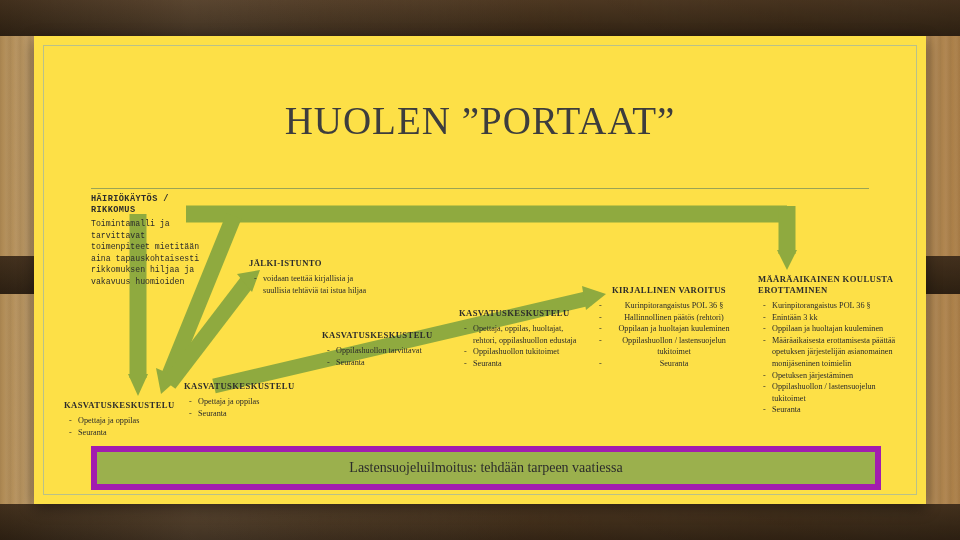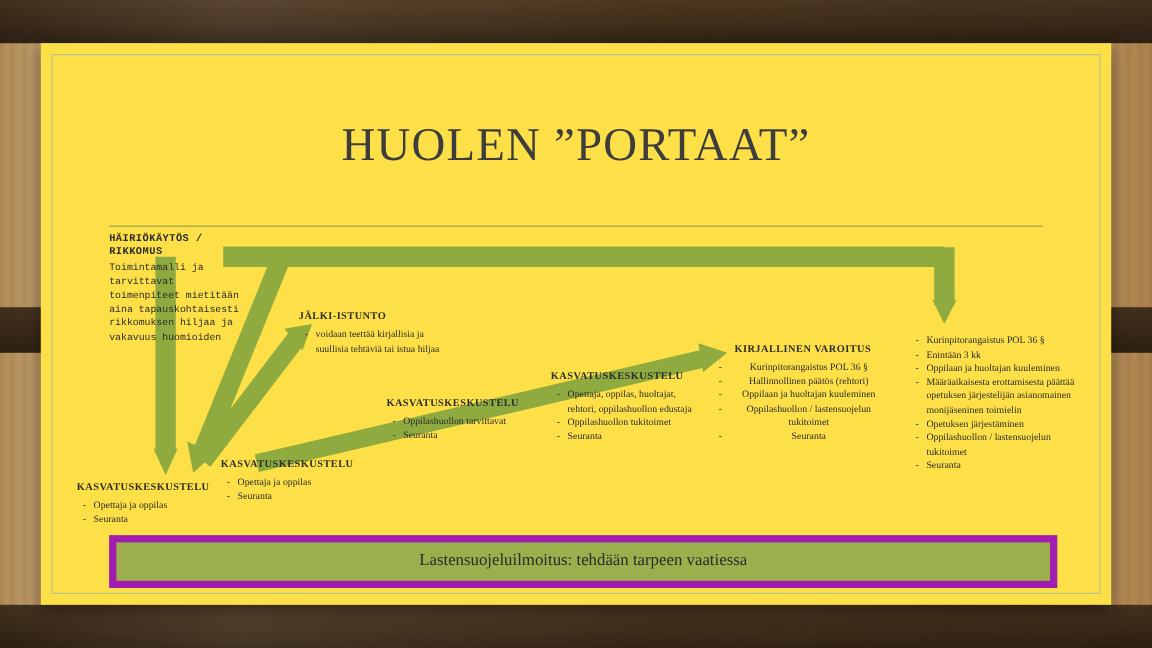--- a/index.html
+++ b/index.html
@@ -244,20 +244,21 @@
       <ul>
         <li>Kurinpitorangaistus POL 36 §</li>
         <li>Hallinnollinen päätös (rehtori)</li>
         <li>Oppilaan ja huoltajan kuuleminen</li>
         <li>Oppilashuollon / lastensuojelun tukitoimet</li>
         <li>Seuranta</li>
       </ul>
     </div>
 
     <div class="blk" style="left:724px; top:238px; width:150px;">
+      <div class="hd">MÄÄRÄAIKAINEN KOULUSTA EROTTAMINEN</div>
       <ul>
         <li>Kurinpitorangaistus POL 36 §</li>
         <li>Enintään 3 kk</li>
         <li>Oppilaan ja huoltajan kuuleminen</li>
         <li>Määräaikaisesta erottamisesta päättää opetuksen järjestelijän asianomainen monijäseninen toimielin</li>
         <li>Opetuksen järjestäminen</li>
         <li>Oppilashuollon / lastensuojelun tukitoimet</li>
         <li>Seuranta</li>
       </ul>
     </div>

